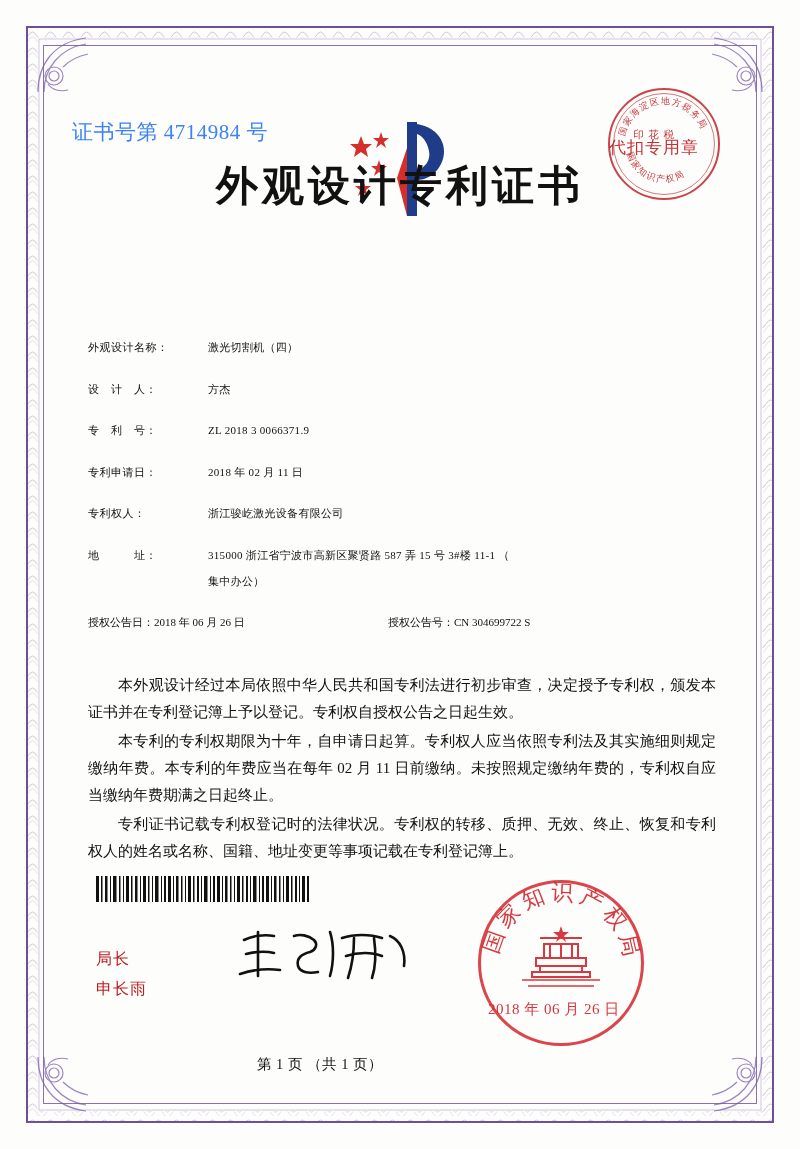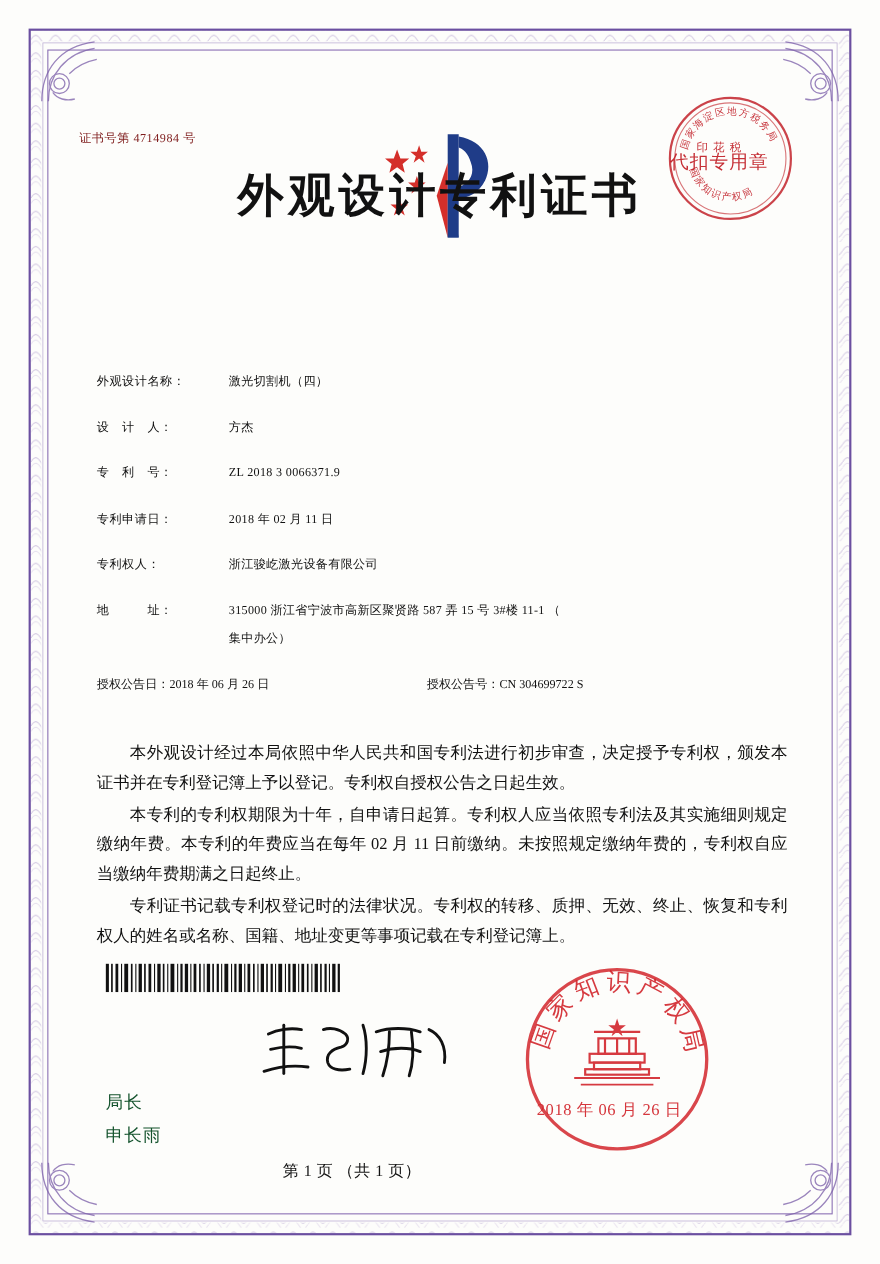--- a/index.html
+++ b/index.html
@@ -52,22 +52,22 @@
     opacity: 0.75;
   }
   .corner.tl { left: 34px; top: 34px; }
   .corner.tr { right: 34px; top: 34px; transform: scaleX(-1); }
   .corner.bl { left: 34px; bottom: 34px; transform: scaleY(-1); }
   .corner.br { right: 34px; bottom: 34px; transform: scale(-1,-1); }
 
   .cert-number {
     position: absolute;
     left: 72px; top: 118px;
-    font-size: 11px;
-    color: #7f1d1d;
+    font-size: 21px;
+    color: #3b82f6;
     letter-spacing: 0.5px;
   }
 
   .logo {
     position: absolute;
     left: 345px; top: 118px;
     width: 110px; height: 105px;
   }
 
   .stamp-top {
@@ -108,21 +108,21 @@
     font-size: 10px;
     line-height: 13px;
     letter-spacing: 1px;
     opacity: 0.9;
   }
   .stamp-top-center .l1 { font-size: 10.5px; }
   .stamp-top-center .l2 { font-size: 17px; }
 
   .title {
     position: absolute;
-    left: 0; top: 150px;
+    left: 0; top: 158px;
     width: 800px;
     text-align: center;
     font-size: 42px;
     font-weight: bold;
     letter-spacing: 4px;
     color: #111;
     font-family: "Liberation Serif", "DejaVu Serif", serif;
   }
 
   .fields {
@@ -175,23 +175,23 @@
 
   .barcode {
     position: absolute;
     left: 96px; top: 876px;
     width: 215px;
     height: 26px;
   }
 
   .signature-block {
     position: absolute;
-    left: 96px; top: 988px;
+    left: 96px; top: 944px;
     font-size: 16px;
-    color: #14532d;
+    color: #b91c1c;
     line-height: 30px;
     letter-spacing: 1px;
   }
 
   .signature-script {
     position: absolute;
     left: 230px; top: 918px;
     width: 190px;
     height: 72px;
   }

